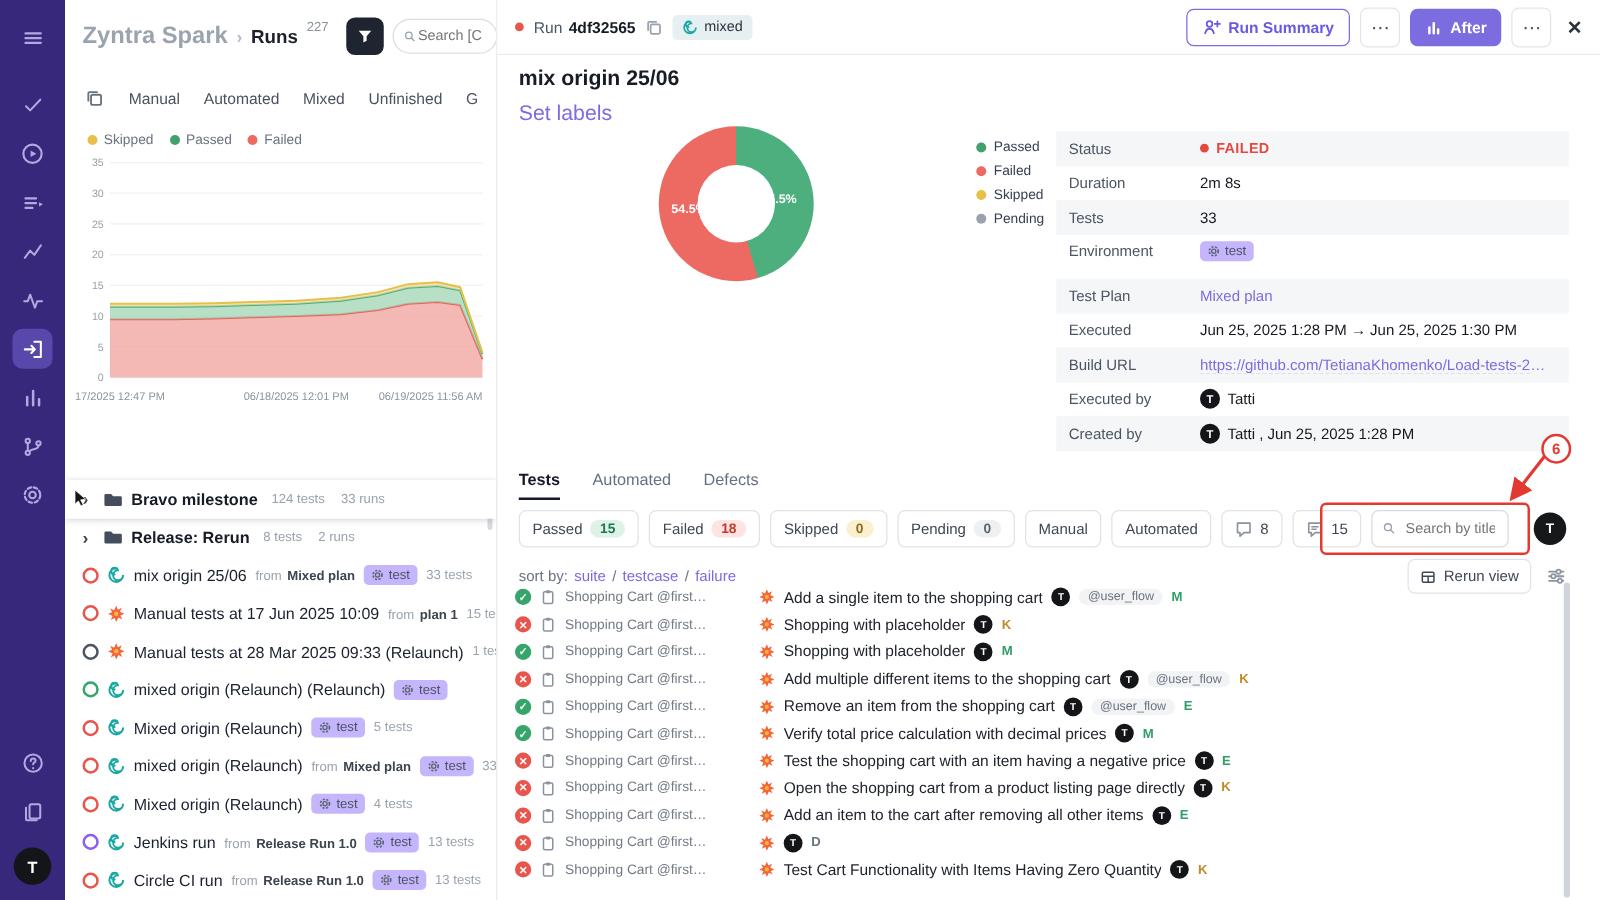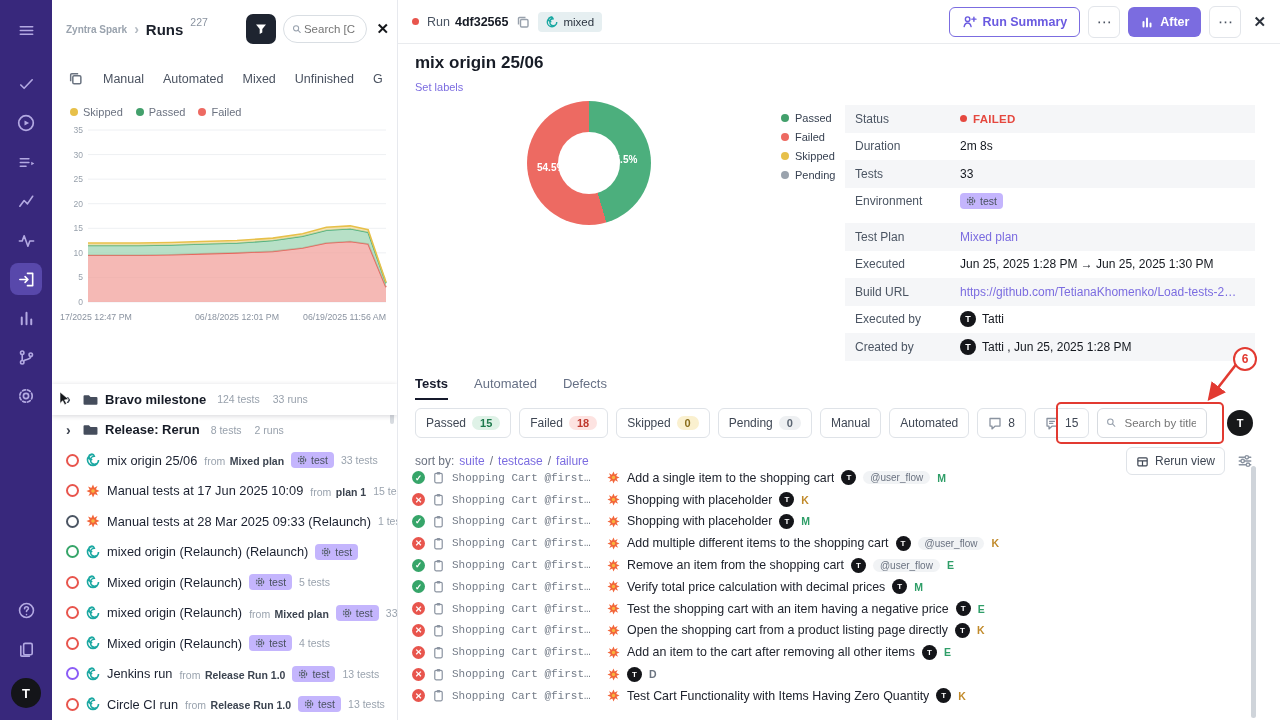--- a/index.html
+++ b/index.html
@@ -12,21 +12,21 @@
   .sidebar{position:absolute;left:0;top:0;width:52px;height:720px;background:#38287c;display:flex;flex-direction:column;align-items:center;padding:14px 0 12px;box-sizing:border-box;}
   .sb-btn{width:32px;height:32px;display:flex;align-items:center;justify-content:center;color:#b3a9e2;border-radius:8px;margin-bottom:7px;cursor:pointer;}
   .sb-btn.first{margin-bottom:22px;}
   .sb-btn.active{background:#5848ab;color:#ffffff;}
   .sb-spacer{flex:1}
   .sb-avatar{width:30px;height:30px;border-radius:50%;background:#141519;color:#fff;font-size:13px;font-weight:700;display:flex;align-items:center;justify-content:center;margin-top:6px;}
 
   
   .lpanel{position:absolute;left:52px;top:0;width:346px;height:720px;background:#fff;border-right:1px solid #e7e9ee;box-sizing:border-box;overflow:hidden;}
   .lp-head{position:absolute;left:14px;right:6px;top:14px;height:30px;display:flex;align-items:center;gap:7px;}
-  .lp-brand{font-size:10px;font-weight:700;color:#9aa3ae;white-space:nowrap}
+  .lp-brand{font-size:19px;font-weight:700;color:#9aa3ae;white-space:nowrap}
   .lp-sep{color:#b3bac2;font-size:14px;font-weight:700}
   .lp-section{font-size:15px;font-weight:700;color:#1b202b}
   .lp-count{font-size:10.5px;color:#8a93a0;align-self:flex-start;margin-top:2px}
   .lp-gap{flex:1}
   .lp-filterbtn{width:30px;height:30px;background:#1e2430;border-radius:7px;display:flex;align-items:center;justify-content:center;color:#fff;flex:none;cursor:pointer}
   .lp-search{height:28px;width:84px;border:1px solid #d9dee3;border-radius:14px;display:flex;align-items:center;gap:0;padding:0 8px;box-sizing:border-box;color:#98a1ad;flex:none}
   .lp-search input{border:0;outline:0;width:100%;font-size:11.5px;color:#3f4754;background:transparent;font-family:"Liberation Sans",sans-serif}
   .lp-close{font-size:15px;font-weight:700;color:#14161a;padding:0 2px;cursor:pointer}
   .lp-tabs{position:absolute;left:16px;top:71px;display:flex;align-items:center;gap:19px;white-space:nowrap}
   .lp-tab{font-size:12.5px;color:#4a5260;cursor:pointer}
@@ -72,21 +72,21 @@
   .type-badge{display:inline-flex;align-items:center;gap:5px;background:#e6eff1;border-radius:4px;padding:4px 8px;font-size:11.5px;color:#2b3440;font-weight:500}
   .mh-right{margin-left:auto;display:flex;align-items:center;gap:8px}
   .btn{display:inline-flex;align-items:center;gap:6px;height:30px;padding:0 12px;border-radius:6px;font-size:12.5px;font-weight:600;box-sizing:border-box;cursor:pointer;white-space:nowrap}
   .btn-outline{border:1.5px solid #7b6ce0;color:#6a5ae0;background:#fff}
   .btn-solid{background:#7b6ce0;color:#fff}
   .btn-more{width:30px;height:30px;border:1px solid #e2e5ea;border-radius:6px;display:flex;align-items:center;justify-content:center;font-size:15px;color:#4a5260;cursor:pointer;background:#fff}
   .mh-close{font-size:15px;color:#2c323c;font-weight:700;margin-left:4px;cursor:pointer}
 
   
   .pg-title{position:absolute;left:415px;top:53px;font-size:17px;font-weight:700;color:#171c26}
-  .set-labels{position:absolute;left:415px;top:81px;font-size:11px;color:#7b6ce0;cursor:pointer}
+  .set-labels{position:absolute;left:415px;top:81px;font-size:17px;color:#7b6ce0;cursor:pointer}
   .donut{position:absolute;left:527px;top:101px;width:124px;height:124px;border-radius:50%;}
   .donut::after{content:"";position:absolute;inset:31px;background:#fff;border-radius:50%}
   .donut-lbl{position:absolute;font-size:10px;font-weight:600;color:#fff;z-index:2}
   .donut-lbl.passed{left:82px;top:53px}
   .donut-lbl.failed{left:10px;top:61px}
   .dlegend{position:absolute;left:781px;top:112px;display:flex;flex-direction:column;gap:7px}
   .dl-item{display:flex;align-items:center;gap:6px;font-size:11px;color:#374151}
 
   .details{position:absolute;left:845px;right:25px;top:105px;font-size:12px}
   .drow{display:flex;align-items:center;padding:0 10px;min-height:27.5px;box-sizing:border-box}
@@ -125,21 +125,21 @@
   
   .tests{position:absolute;left:412px;right:30px;top:467px;}
   .trow{height:21.8px;display:flex;align-items:center;gap:7px;white-space:nowrap;overflow:hidden;cursor:pointer}
   .tstat{width:13px;height:13px;border-radius:50%;flex:none;position:relative}
   .tstat::after{position:absolute;inset:0;display:flex;align-items:center;justify-content:center;color:#fff;font-size:8.5px;font-weight:700}
   .tstat[data-status="passed"]{background:#36a569}
   .tstat[data-status="passed"]::after{content:"✓"}
   .tstat[data-status="failed"]{background:#e8554d}
   .tstat[data-status="failed"]::after{content:"✕"}
   .clip{color:#8a93a0;flex:none}
-  .tsuite{width:148px;flex:none;overflow:hidden;text-overflow:ellipsis;font-family:Liberation Mono, monospace;font-size:11px;color:#737b87}
+  .tsuite{width:148px;flex:none;overflow:hidden;text-overflow:ellipsis;font-family:Liberation Sans, sans-serif;font-size:11px;color:#737b87}
   .ttitle{font-size:12.4px;color:#20242e;font-weight:500;overflow:hidden;text-overflow:ellipsis}
   .tava{width:15px;height:15px;border-radius:50%;background:#141519;color:#fff;font-size:8px;font-weight:700;display:flex;align-items:center;justify-content:center;flex:none}
   .ttag{font-size:10px;color:#6a7280;background:#f1f3f5;border-radius:8px;padding:1px 7px;flex:none}
   .twho{font-size:10.5px;font-weight:700;flex:none}
   .twho[data-tone="green"]{color:#2f9e68}
   .twho[data-tone="amber"]{color:#c18a2a}
   .twho[data-tone="slate"]{color:#6a7380}
   .m-scroll{position:absolute;left:1251px;top:466px;width:5px;height:252px;background:#cfd4da;border-radius:3px}
 
   

